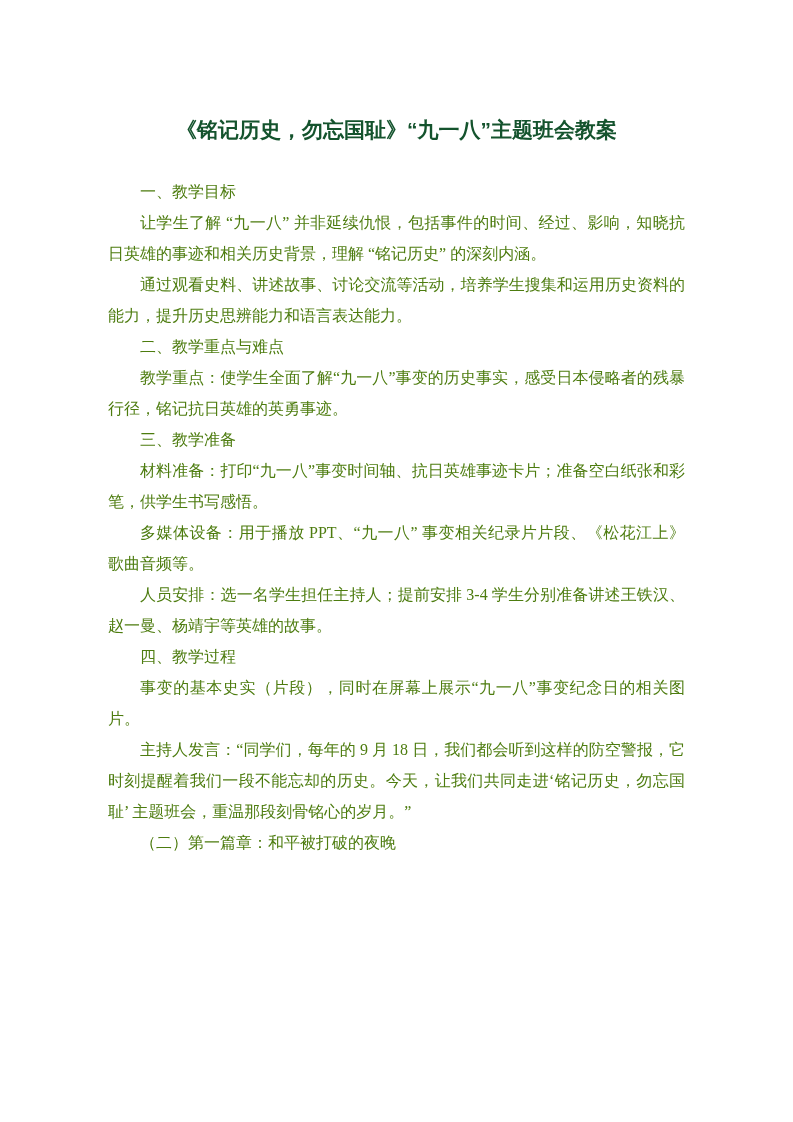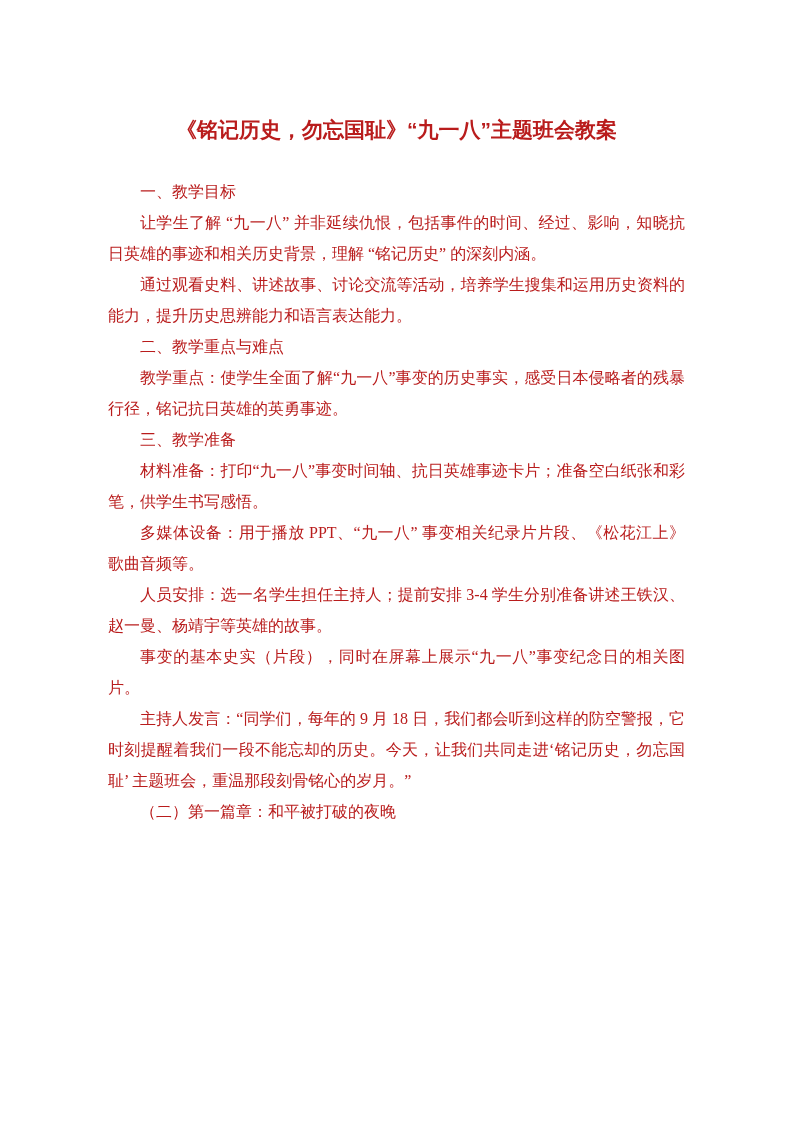--- a/index.html
+++ b/index.html
@@ -17,45 +17,46 @@
     padding: 116px 108px 0 108px;
     overflow: hidden;
   }
   .doc-title {
     font-family: "Liberation Sans", "DejaVu Sans", sans-serif;
     font-weight: bold;
     font-size: 21px;
     line-height: 28px;
     text-align: center;
     margin: 0 0 32px 0;
-    color: #b91c1c;
+    color: #14532d;
   }
   .doc-body p {
     font-family: "Liberation Serif", "DejaVu Serif", serif;
     font-size: 16px;
     line-height: 31px;
     text-align: justify;
     text-indent: 32px;
     margin: 0;
     padding: 0;
-    color: #b91c1c;
+    color: #4d7c0f;
   }
 </style>
 </head>
 <body>
 
 <div class="page">
   <h1 class="doc-title">《铭记历史，勿忘国耻》“九一八”主题班会教案</h1>
   <div class="doc-body">
     <p>一、教学目标</p>
     <p>让学生了解 “九一八” 并非延续仇恨，包括事件的时间、经过、影响，知晓抗日英雄的事迹和相关历史背景，理解 “铭记历史” 的深刻内涵。</p>
     <p>通过观看史料、讲述故事、讨论交流等活动，培养学生搜集和运用历史资料的能力，提升历史思辨能力和语言表达能力。</p>
     <p>二、教学重点与难点</p>
     <p>教学重点：使学生全面了解“九一八”事变的历史事实，感受日本侵略者的残暴行径，铭记抗日英雄的英勇事迹。</p>
     <p>三、教学准备</p>
     <p>材料准备：打印“九一八”事变时间轴、抗日英雄事迹卡片；准备空白纸张和彩笔，供学生书写感悟。</p>
     <p>多媒体设备：用于播放 PPT、“九一八” 事变相关纪录片片段、《松花江上》歌曲音频等。</p>
     <p>人员安排：选一名学生担任主持人；提前安排 3-4 学生分别准备讲述王铁汉、赵一曼、杨靖宇等英雄的故事。</p>
+    <p>四、教学过程</p>
     <p>事变的基本史实（片段），同时在屏幕上展示“九一八”事变纪念日的相关图片。</p>
     <p>主持人发言：“同学们，每年的 9 月 18 日，我们都会听到这样的防空警报，它时刻提醒着我们一段不能忘却的历史。今天，让我们共同走进‘铭记历史，勿忘国耻’ 主题班会，重温那段刻骨铭心的岁月。”</p>
     <p>（二）第一篇章：和平被打破的夜晚</p>
   </div>
 </div>
 
 </body></html>

